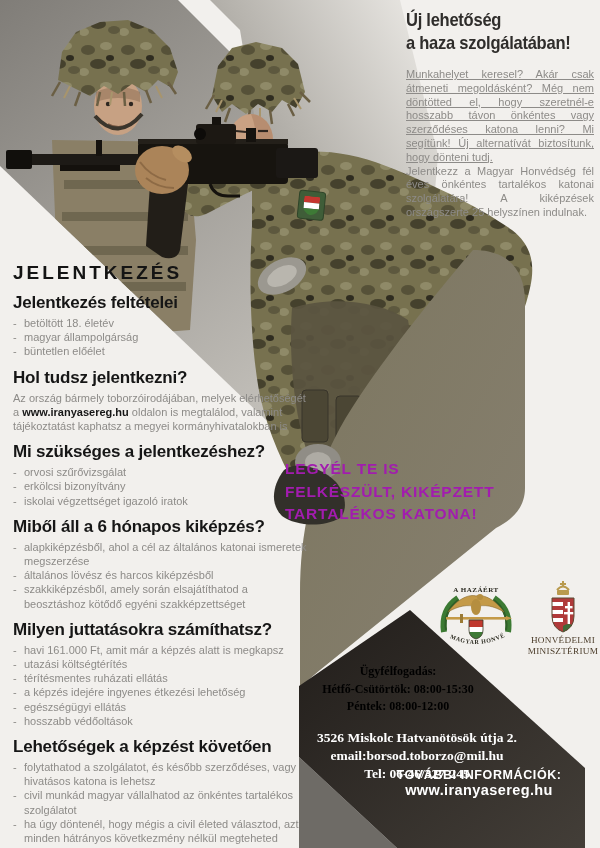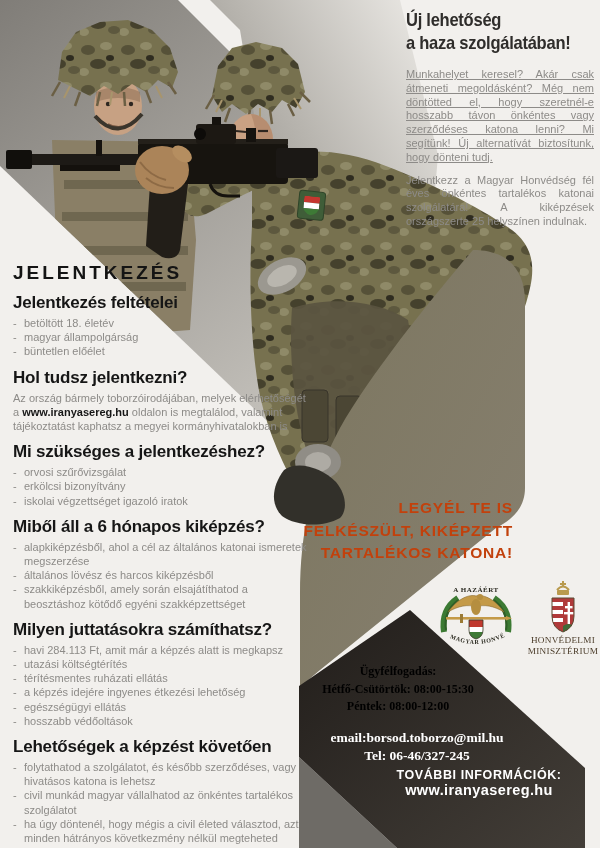--- a/index.html
+++ b/index.html
@@ -6,34 +6,34 @@
   .poster{position:relative;width:600px;height:848px;background:#f2f0ed;overflow:hidden;
           font-family:"Liberation Sans",sans-serif;}
   .poster svg{position:absolute;left:0;top:0;}
 
   
   .intro{position:absolute;left:406px;top:8px;width:188px;}
   .intro .t{font-weight:bold;color:#2f2d2b;font-size:19px;line-height:23px;white-space:nowrap;
             transform:scaleX(.87);transform-origin:left top;letter-spacing:-.3px;}
   .intro p{margin:0;font-size:11px;line-height:13.8px;color:#8d8b88;text-align:justify;}
   .intro p.p1{margin-top:14px;text-decoration:underline;}
-  .intro p.p2{margin-top:9px;}
+  .intro p.p2{}
 
   
   .left-col{position:absolute;left:13px;top:262px;width:298px;}
   .main-title{font-weight:bold;color:#141414;font-size:19px;letter-spacing:3px;}
   .left-col h3{margin:9px 0 3px 0;font-size:17px;color:#161616;letter-spacing:-.2px;}
   .left-col ul{margin:0;padding:0;list-style:none;}
   .left-col li, .left-col p.body{font-size:11px;line-height:14.2px;color:#8d8b88;margin:0;}
   .left-col li{padding-left:11px;position:relative;}
   .left-col li:before{content:"-";position:absolute;left:0;top:0;}
   .left-col .link{font-weight:bold;color:#161616;}
 
   
-  .banner{position:absolute;left:285px;top:497px;width:228px;text-align:right;color:#c2410c;
+  .banner{position:absolute;left:285px;top:458px;width:228px;text-align:left;color:#a21caf;
           font-weight:bold;font-size:15.5px;line-height:22.5px;letter-spacing:.8px;}
 
   
   .contact1{position:absolute;left:298px;top:663px;width:200px;text-align:center;color:#000000;
             font-family:"Liberation Serif",serif;font-weight:bold;font-size:12px;line-height:17.5px;}
   .contact2{position:absolute;left:303px;top:729px;width:228px;text-align:center;color:#fff;
             font-family:"Liberation Serif",serif;font-weight:bold;font-size:13.5px;line-height:18px;}
   .more-info{position:absolute;left:368px;top:768px;width:222px;text-align:center;color:#fff;font-weight:bold;}
   .more-info .l1{font-size:12.5px;letter-spacing:.6px;}
   .more-info .l2{font-size:14.5px;letter-spacing:.4px;}
@@ -273,21 +273,21 @@
 
     <h3>Miből áll a 6 hónapos kiképzés?</h3>
     <ul>
       <li>alapkiképzésből, ahol a cél az általános katonai ismeretek megszerzése</li>
       <li>általános lövész és harcos kiképzésből</li>
       <li>szakkiképzésből, amely során elsajátíthatod a beosztáshoz kötődő egyéni szakképzettséget</li>
     </ul>
 
     <h3>Milyen juttatásokra számíthatsz?</h3>
     <ul>
-      <li>havi 284.113 Ft, amit már a képzés alatt is megkapsz</li>
+      <li>havi 161.000 Ft, amit már a képzés alatt is megkapsz</li>
       <li>utazási költségtérítés</li>
       <li>térítésmentes ruházati ellátás</li>
       <li>a képzés idejére ingyenes étkezési lehetőség</li>
       <li>egészségügyi ellátás</li>
       <li>hosszabb védőoltások</li>
     </ul>
 
     <h3>Lehetőségek a képzést követően</h3>
     <ul>
       <li>folytathatod a szolgálatot, és később szerződéses, vagy hivatásos katona is lehetsz</li>
@@ -302,20 +302,21 @@
     <div>TARTALÉKOS KATONA!</div>
   </div>
 
   <div class="contact1">
     <div>Ügyfélfogadás:</div>
     <div>Hétfő-Csütörtök: 08:00-15:30</div>
     <div>Péntek: 08:00-12:00</div>
   </div>
 
   <div class="contact2">
+    <div>3526  Miskolc Hatvanötösök útja 2.</div>
     <div>email:borsod.toborzo@mil.hu</div>
     <div>Tel: 06-46/327-245</div>
   </div>
 
   <div class="more-info">
     <div class="l1">TOVÁBBI INFORMÁCIÓK:</div>
     <div class="l2">www.iranyasereg.hu</div>
   </div>
 
 </div>

